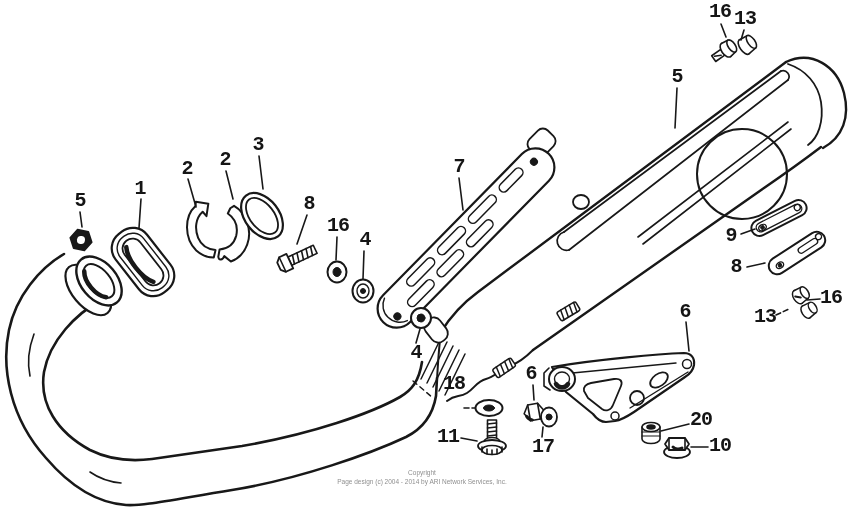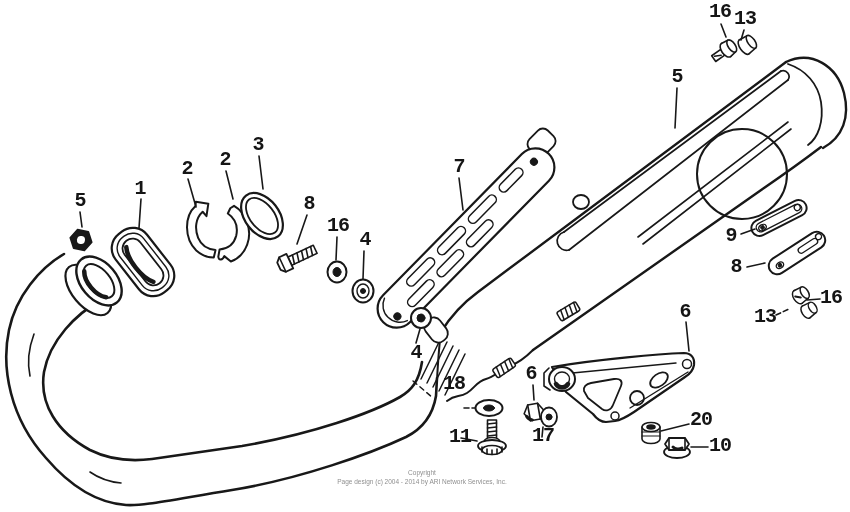--- a/index.html
+++ b/index.html
@@ -250,30 +250,30 @@
   <span class="callout" style="left:225px;top:160px">2</span>
   <span class="callout" style="left:258px;top:145px">3</span>
   <span class="callout" style="left:365px;top:240px">4</span>
   <span class="callout" style="left:416px;top:353px">4</span>
   <span class="callout" style="left:677px;top:77px">5</span>
   <span class="callout" style="left:685px;top:312px">6</span>
   <span class="callout" style="left:459px;top:167px">7</span>
   <span class="callout" style="left:736px;top:267px">8</span>
   <span class="callout" style="left:731px;top:236px">9</span>
   <span class="callout" style="left:531px;top:374px">6</span>
-  <span class="callout" style="left:460px;top:437px">11</span>
+  <span class="callout" style="left:448px;top:437px">11</span>
   <span class="callout" style="left:309px;top:204px">8</span>
   <span class="callout" style="left:745px;top:19px">13</span>
   <span class="callout" style="left:765px;top:317px">13</span>
   <span class="callout" style="left:80px;top:201px">5</span>
   <span class="callout" style="left:720px;top:446px">10</span>
   <span class="callout" style="left:720px;top:12px">16</span>
   <span class="callout" style="left:338px;top:226px">16</span>
   <span class="callout" style="left:831px;top:298px">16</span>
-  <span class="callout" style="left:543px;top:436px">17</span>
+  <span class="callout" style="left:543px;top:447px">17</span>
   <span class="callout" style="left:454px;top:384px">18</span>
   <span class="callout" style="left:701px;top:420px">20</span>
 
   <div class="copyright">
     <div>Copyright</div>
     <div>Page design (c) 2004 - 2014 by ARI Network Services, Inc.</div>
   </div>
 
 </div>
 

